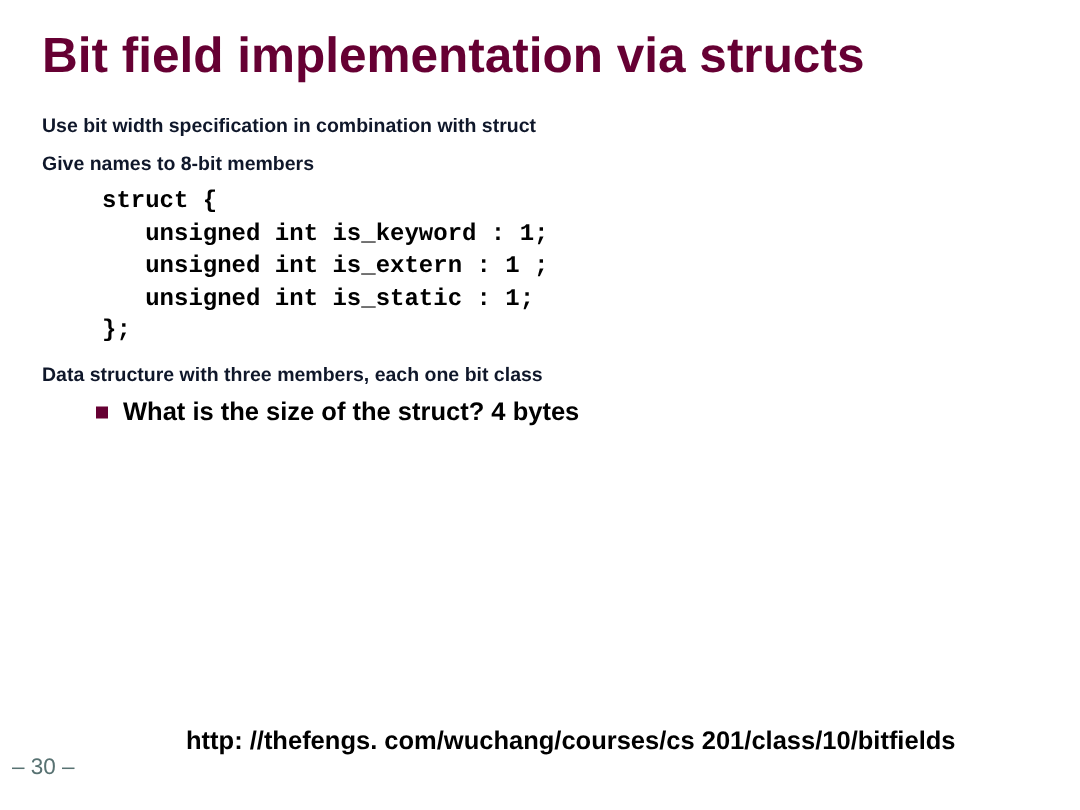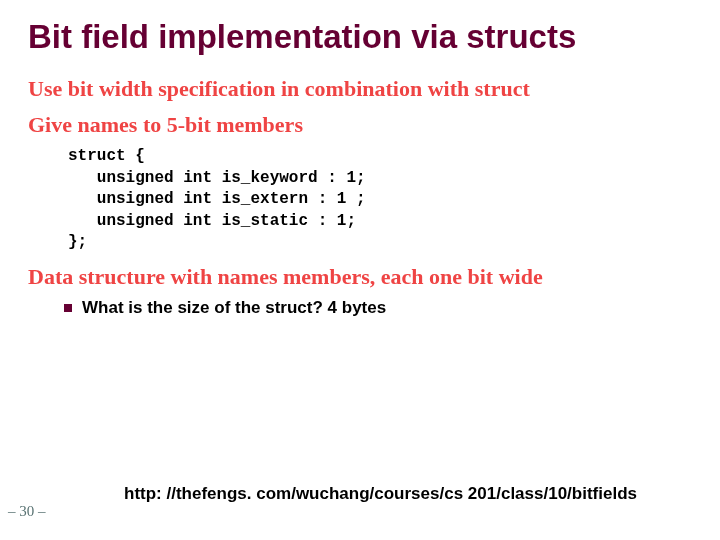--- a/index.html
+++ b/index.html
@@ -1,43 +1,43 @@
 <!DOCTYPE html>
 <html><head>
 <meta charset="utf-8">
 <style>
   * { margin: 0; padding: 0; box-sizing: border-box; }
   html, body { width: 720px; height: 540px; background: #ffffff; font-family: Arial, Helvetica, sans-serif; position: relative; }
   .slide { width: 720px; height: 532px; position: relative; padding: 18px 28px 0 28px; }
   .title { color: #660033; font-weight: bold; font-size: 33px; margin-bottom: 20px; }
-  .body-text { color: #ef4444; font-weight: bold; font-size: 22px; margin-top: 10px; margin-bottom: 8px; font-family: Liberation Serif, serif; }
+  .body-text { color: #0f172a; font-weight: bold; font-size: 13px; margin-top: 10px; margin-bottom: 8px; }
   .code-block { font-family: "Courier New", Courier, monospace; font-size: 16px; font-weight: bold; color: #000; white-space: pre; line-height: 1.35; margin-left: 40px; margin-top: 4px; margin-bottom: 6px; }
   .bullet-row { display: flex; align-items: flex-start; margin-left: 36px; margin-top: 8px; }
   .bullet-sq { width: 8px; height: 8px; background: #660033; margin-top: 6px; flex-shrink: 0; }
   .bullet-text { color: #000; font-weight: bold; font-size: 17px; margin-left: 10px; }
-  .footer { position: absolute; left: 8px; bottom: 12px; color: #587272; font-size: 15px; font-family: Liberation Serif, serif; }
+  .footer { position: absolute; left: 8px; bottom: 12px; color: #587272; font-size: 15px; }
   .url { position: absolute; left: 124px; bottom: 28px; color: #000; font-weight: bold; font-size: 17px; }
 </style>
 </head>
 <body>
 
 <div class="slide">
   <div class="title">Bit field implementation via structs</div>
 
   <div class="body-text">Use bit width specification in combination with struct</div>
 
-  <div class="body-text">Give names to 5-bit members</div>
+  <div class="body-text">Give names to 8-bit members</div>
 
   <div class="code-block">struct {
    unsigned int is_keyword : 1;
    unsigned int is_extern : 1 ;
    unsigned int is_static : 1;
 };</div>
 
-  <div class="body-text">Data structure with names members, each one bit wide</div>
+  <div class="body-text">Data structure with three members, each one bit class</div>
 
   <div class="bullet-row">
     <div class="bullet-sq"></div>
     <div class="bullet-text">What is the size of the struct?  4 bytes</div>
   </div>
 
   <div class="url">http: //thefengs. com/wuchang/courses/cs 201/class/10/bitfields</div>
   <div class="footer">– 30 –</div>
 </div>
 

